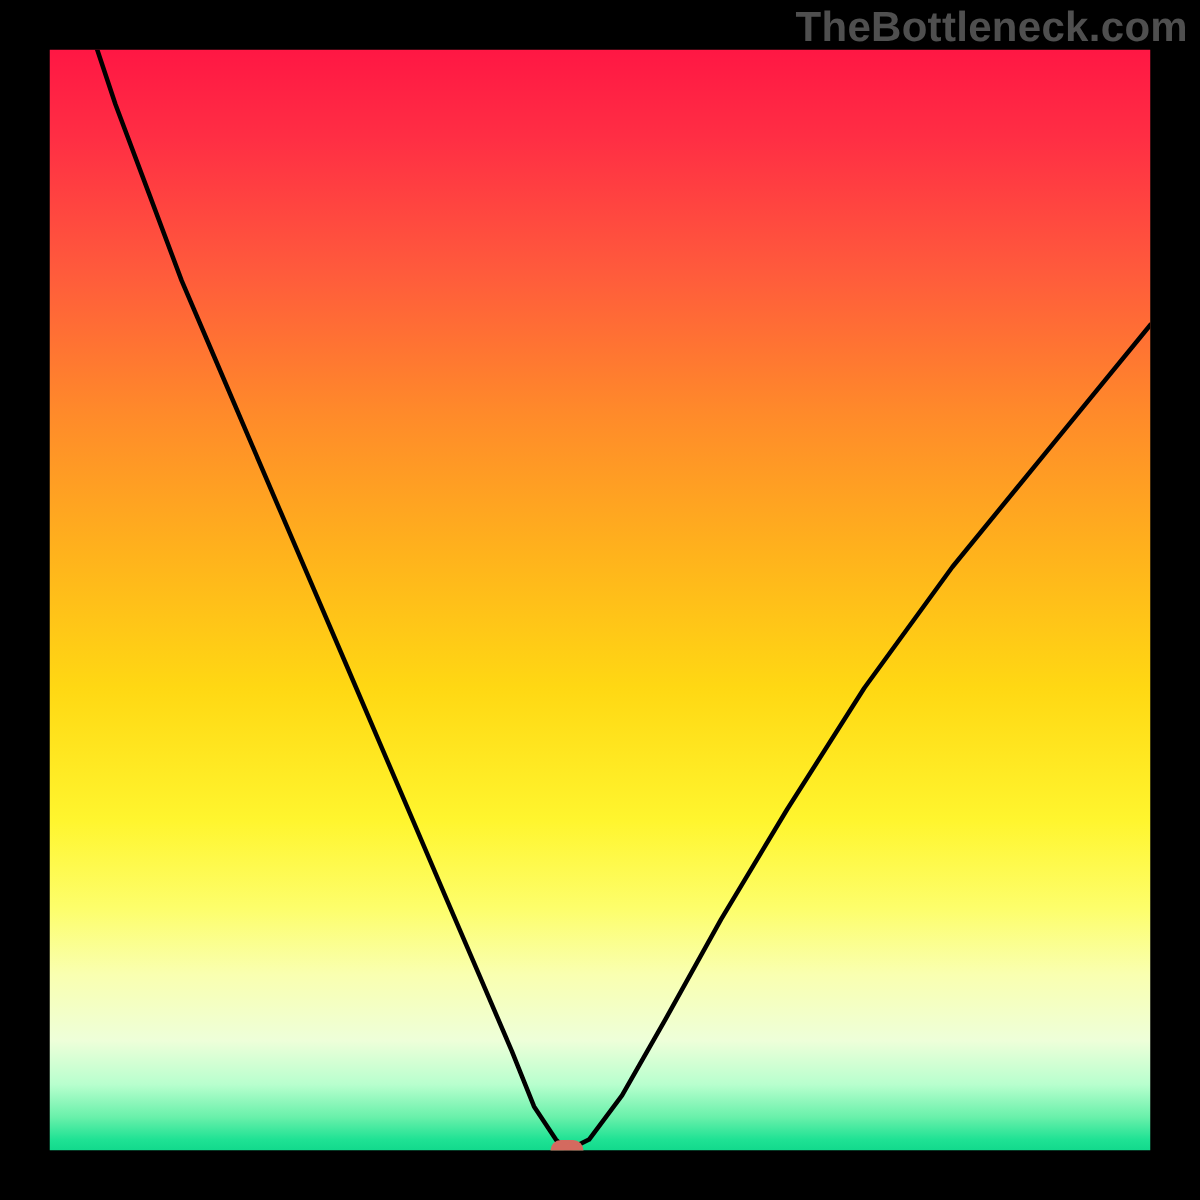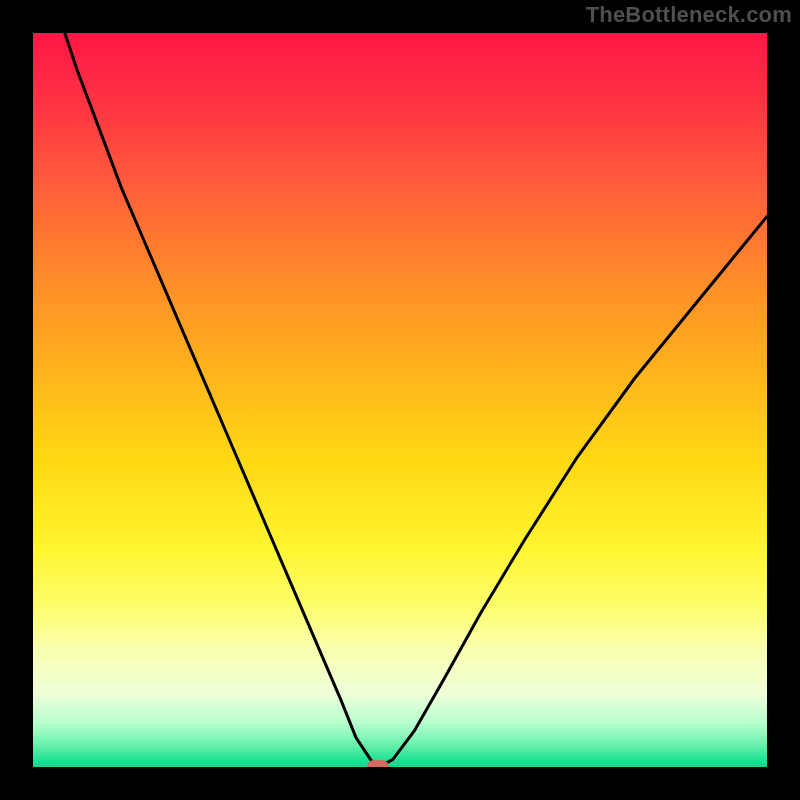--- a/index.html
+++ b/index.html
@@ -15,21 +15,21 @@
     position: relative;
     width: 800px;
     height: 800px;
     background: #000;
   }
   .watermark {
     position: absolute;
     top: 2px;
     right: 8px;
     color: #4f4f4f;
-    font-size: 22px;
+    font-size: 28px;
     font-weight: 600;
     letter-spacing: 0.2px;
     user-select: none;
   }
   .plot-area {
     position: absolute;
     left: 33px;
     top: 33px;
     width: 734px;
     height: 734px;

